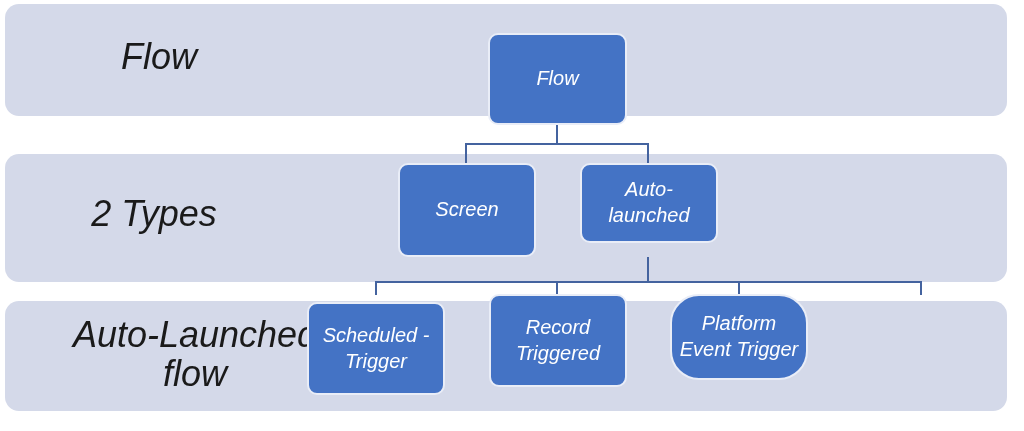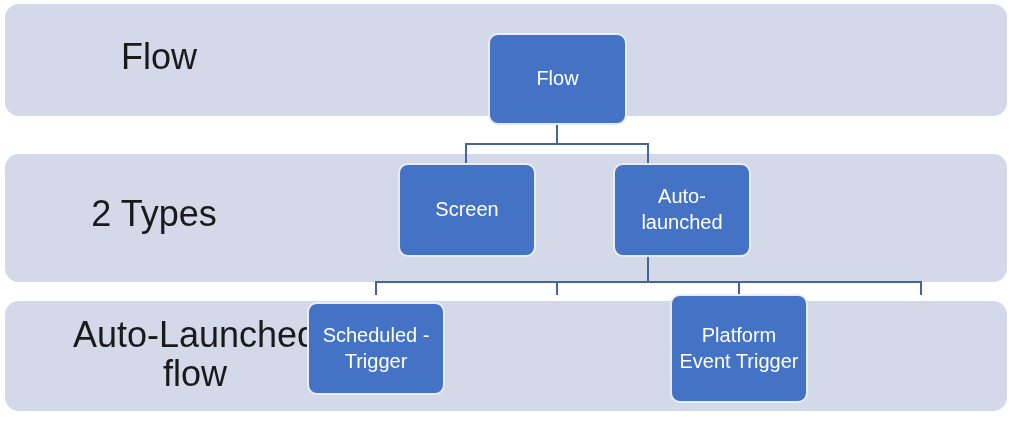--- a/index.html
+++ b/index.html
@@ -7,20 +7,21 @@
     padding: 0;
     background: #ffffff;
     font-family: "Liberation Sans", "DejaVu Sans", sans-serif;
   }
   .canvas {
     position: relative;
     width: 1024px;
     height: 431px;
     background: #ffffff;
     overflow: hidden;
+    font-style: italic;
   }
   .band {
     position: absolute;
     left: 5px;
     width: 1002px;
     background: #d4d9e9;
     border-radius: 14px;
     z-index: 1;
   }
   .band-1 { top: 4px;   height: 112px; }
@@ -52,24 +53,24 @@
     line-height: 1.28;
     text-align: center;
     white-space: pre-line;
     display: flex;
     align-items: center;
     justify-content: center;
     z-index: 3;
   }
   .node-flow      { left: 488px; top: 33px;  width: 139px; height: 92px; }
   .node-screen    { left: 398px; top: 163px; width: 138px; height: 94px; }
-  .node-autolnch  { left: 580px; top: 163px; width: 138px; height: 94px; margin-left: 33px; }
+  .node-autolnch  { left: 580px; top: 163px; width: 138px; height: 80px; }
   .node-sched     { left: 307px; top: 294px; width: 138px; height: 93px; margin-top: 8px; }
   .node-record    { left: 489px; top: 294px; width: 138px; height: 93px; }
-  .node-platform  { left: 670px; top: 294px; width: 138px; height: 109px; }
+  .node-platform  { left: 670px; top: 294px; width: 138px; height: 86px; border-radius: 29px; }
   .node-auto-nt   { left: 852px; top: 294px; width: 138px; height: 93px; }
 
   .connector {
     position: absolute;
     background: #44639f;
     z-index: 2;
   }
   .c-v { width: 2px; }
   .c-h { height: 2px; }
   .c1 { left: 556px; top: 125px; height: 20px; }
@@ -108,16 +109,18 @@
   <div class="connector c-v c8"></div>
   <div class="connector c-v c9"></div>
   <div class="connector c-v c10"></div>
 
   <div class="node node-flow">Flow</div>
   <div class="node node-screen">Screen</div>
   <div class="node node-autolnch">Auto-
 launched</div>
   <div class="node node-sched">Scheduled -
 Trigger</div>
+  <div class="node node-record">Record
+Triggered</div>
   <div class="node node-platform">Platform
 Event Trigger</div>
 
 </div>
 
 </body></html>

